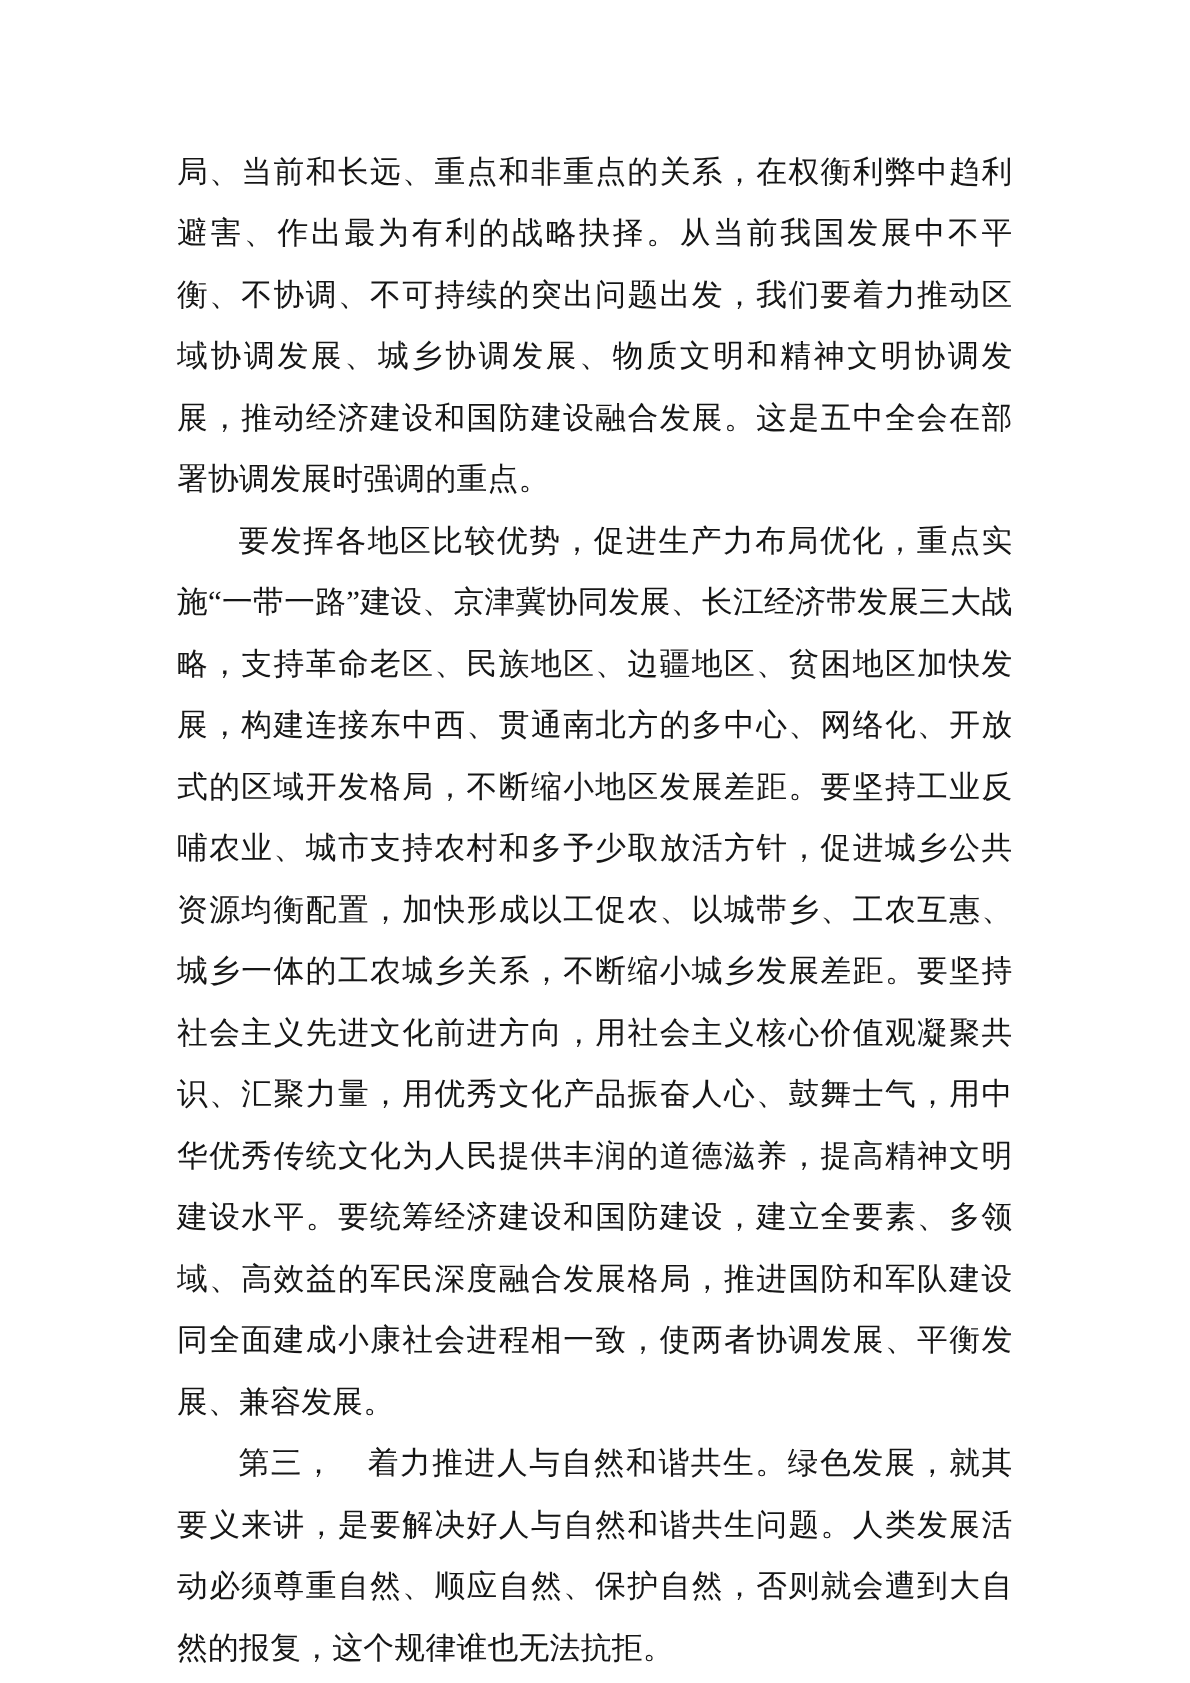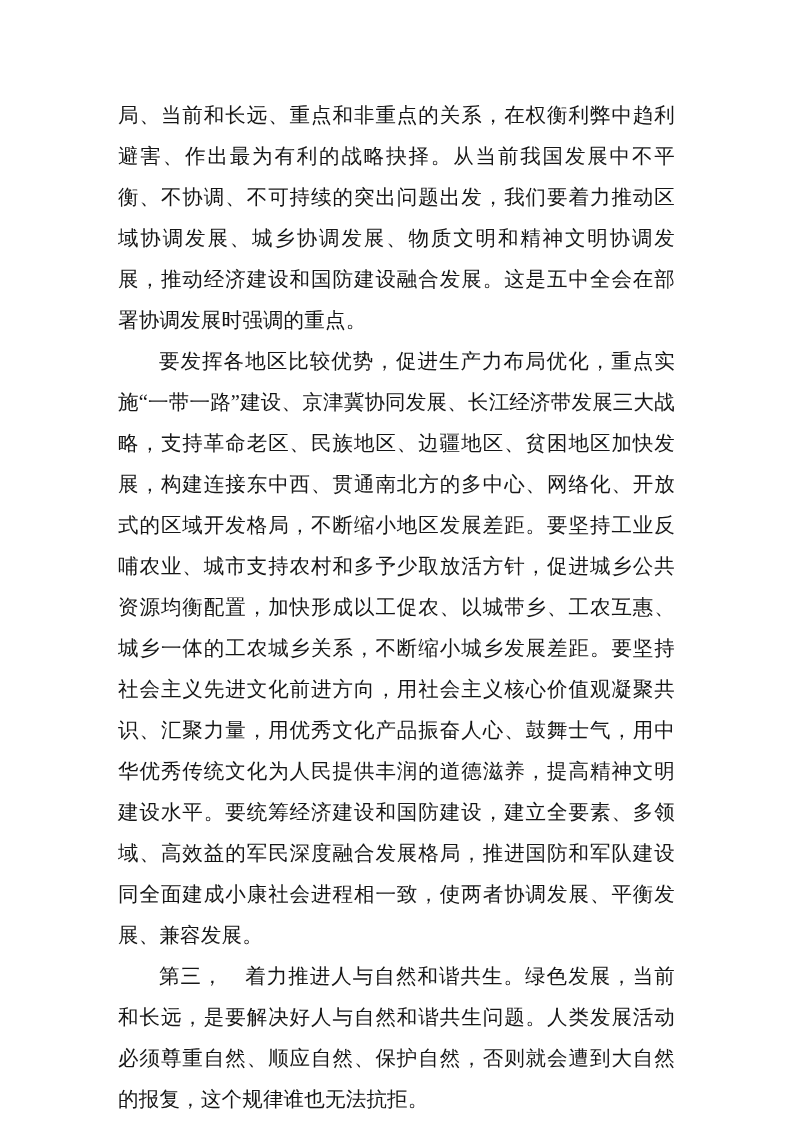--- a/index.html
+++ b/index.html
@@ -42,16 +42,16 @@
     margin-top: 0px;
   }
 </style>
 </head>
 <body>
 
 <div class="page">
   <div class="doc-body">
     <p class="para">局、当前和长远、重点和非重点的关系，在权衡利弊中趋利避害、作出最为有利的战略抉择。从当前我国发展中不平衡、不协调、不可持续的突出问题出发，我们要着力推动区域协调发展、城乡协调发展、物质文明和精神文明协调发展，推动经济建设和国防建设融合发展。这是五中全会在部署协调发展时强调的重点。</p>
     <p class="para indent">要发挥各地区比较优势，促进生产力布局优化，重点实施“一带一路”建设、京津冀协同发展、长江经济带发展三大战略，支持革命老区、民族地区、边疆地区、贫困地区加快发展，构建连接东中西、贯通南北方的多中心、网络化、开放式的区域开发格局，不断缩小地区发展差距。要坚持工业反哺农业、城市支持农村和多予少取放活方针，促进城乡公共资源均衡配置，加快形成以工促农、以城带乡、工农互惠、城乡一体的工农城乡关系，不断缩小城乡发展差距。要坚持社会主义先进文化前进方向，用社会主义核心价值观凝聚共识、汇聚力量，用优秀文化产品振奋人心、鼓舞士气，用中华优秀传统文化为人民提供丰润的道德滋养，提高精神文明建设水平。要统筹经济建设和国防建设，建立全要素、多领域、高效益的军民深度融合发展格局，推进国防和军队建设同全面建成小康社会进程相一致，使两者协调发展、平衡发展、兼容发展。</p>
-    <p class="para indent">第三，　着力推进人与自然和谐共生。绿色发展，当前和长远，是要解决好人与自然和谐共生问题。人类发展活动必须尊重自然、顺应自然、保护自然，否则就会遭到大自然的报复，这个规律谁也无法抗拒。</p>
+    <p class="para indent">第三，　着力推进人与自然和谐共生。绿色发展，就其要义来讲，是要解决好人与自然和谐共生问题。人类发展活动必须尊重自然、顺应自然、保护自然，否则就会遭到大自然的报复，这个规律谁也无法抗拒。</p>
     <p class="para indent">恩格斯在《自然辩证法》中写到：美索不达米亚、希腊、小亚细亚以及其他各地的居民，为了得到耕地，毁灭了森林，但是</p>
   </div>
 </div>
 
 </body></html>

